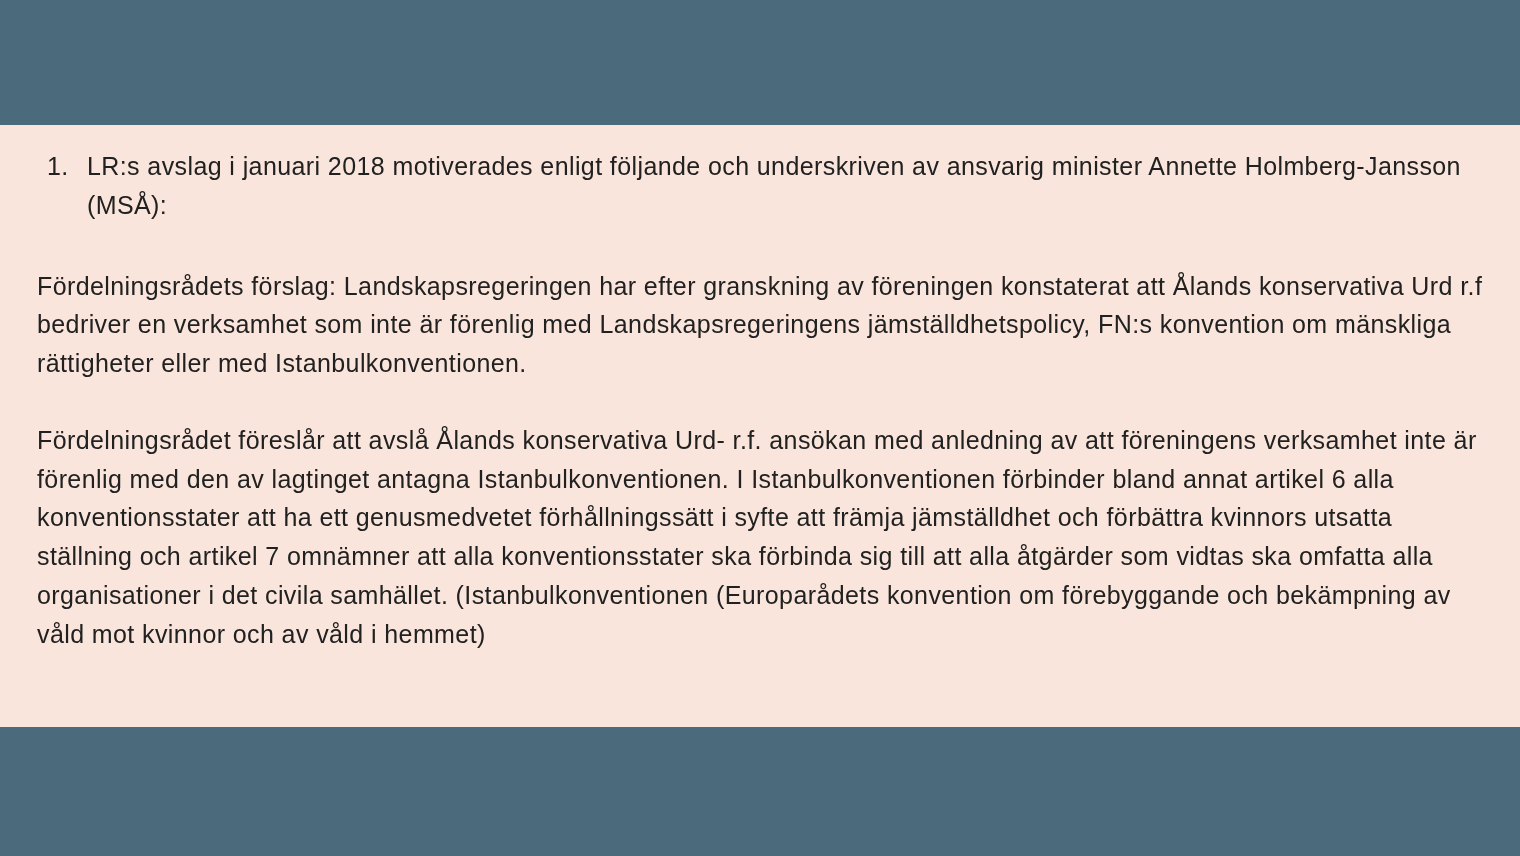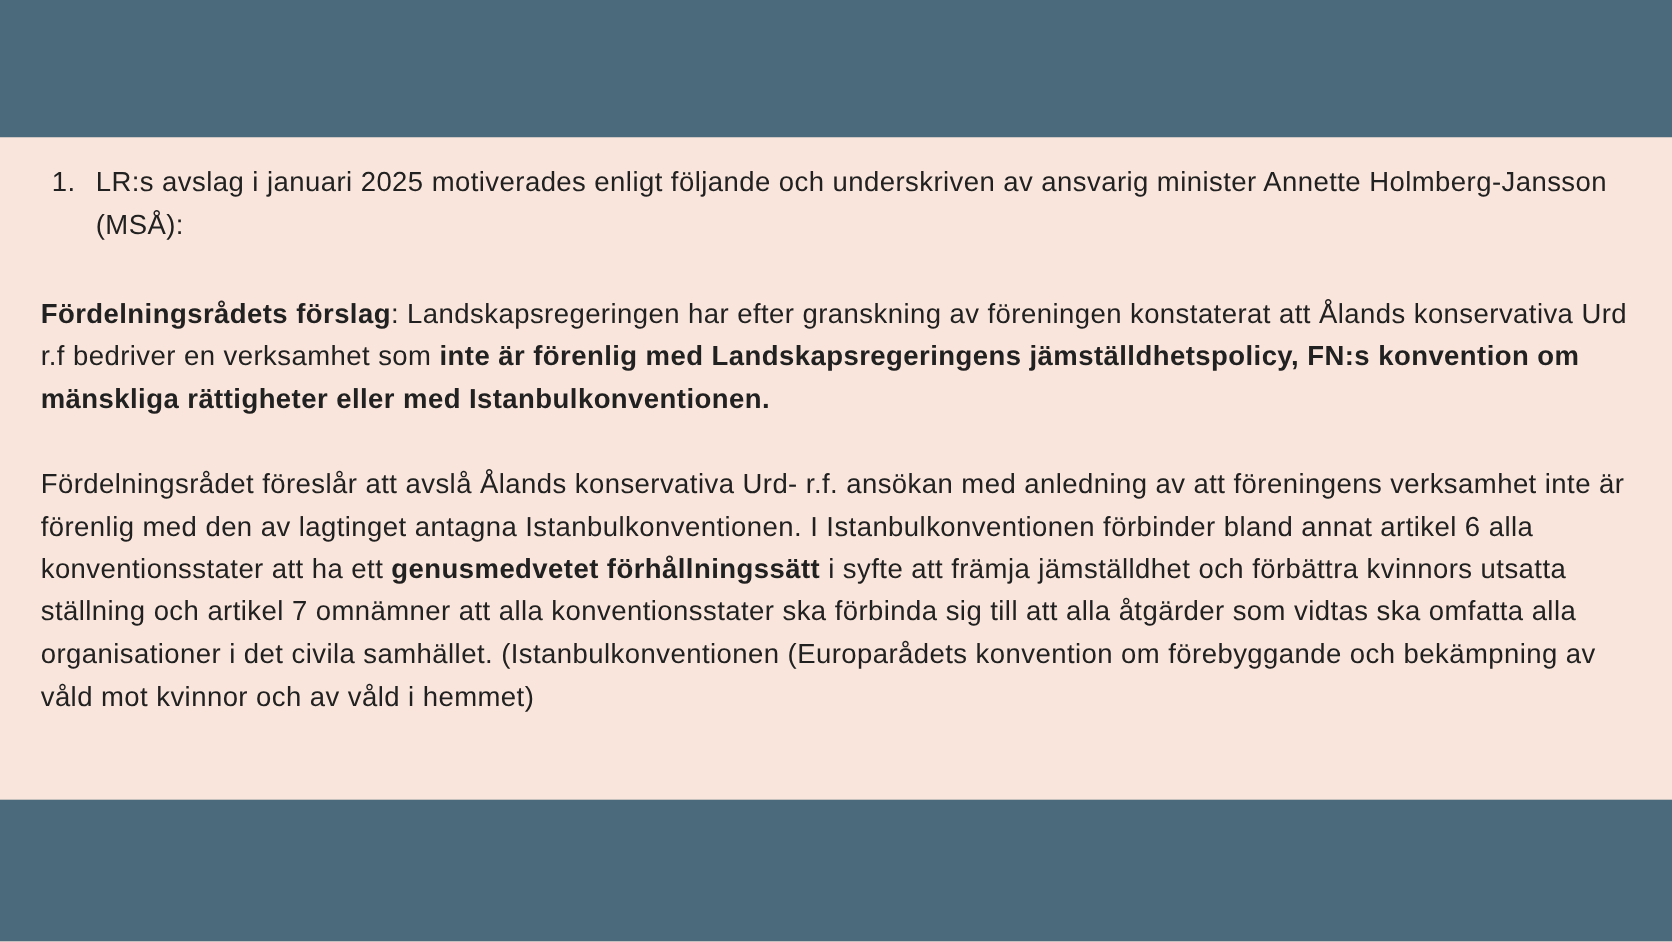--- a/index.html
+++ b/index.html
@@ -45,35 +45,35 @@
   .num {
     flex: 0 0 40px;
   }
   .list-text {
     flex: 1 1 auto;
   }
   .para {
     margin: 0 0 38px 0;
   }
   .b {
-    font-weight: bold;
+    font-weight: normal;
   }
 </style>
 </head>
 <body>
 
 <div class="slide">
   <div class="bar top"></div>
 
   <div class="content">
     <div class="inner">
 
       <div class="list-row">
         <span class="num">1.</span>
-        <span class="list-text">LR:s avslag i januari 2025 motiverades enligt följande och underskriven av ansvarig minister Annette Holmberg-Jansson (MSÅ):</span>
+        <span class="list-text">LR:s avslag i januari 2018 motiverades enligt följande och underskriven av ansvarig minister Annette Holmberg-Jansson (MSÅ):</span>
       </div>
 
       <p class="para"><span class="b">Fördelningsrådets förslag</span><span>: Landskapsregeringen har efter granskning av föreningen konstaterat att Ålands konservativa Urd r.f bedriver en verksamhet som </span><span class="b">inte är förenlig med Landskapsregeringens jämställdhetspolicy, FN:s konvention om mänskliga rättigheter eller med Istanbulkonventionen.</span></p>
 
       <p class="para"><span>Fördelningsrådet föreslår att avslå Ålands konservativa Urd- r.f. ansökan med anledning av att föreningens verksamhet inte är förenlig med den av lagtinget antagna Istanbulkonventionen. I Istanbulkonventionen förbinder bland annat artikel 6 alla konventionsstater att ha ett </span><span class="b">genusmedvetet förhållningssätt</span><span> i syfte att främja jämställdhet och förbättra kvinnors utsatta ställning och artikel 7 omnämner att alla konventionsstater ska förbinda sig till att alla åtgärder som vidtas ska omfatta alla organisationer i det civila samhället. (Istanbulkonventionen (Europarådets konvention om förebyggande och bekämpning av våld mot kvinnor och av våld i hemmet)</span></p>
 
     </div>
   </div>
 
   <div class="bar bottom"></div>

